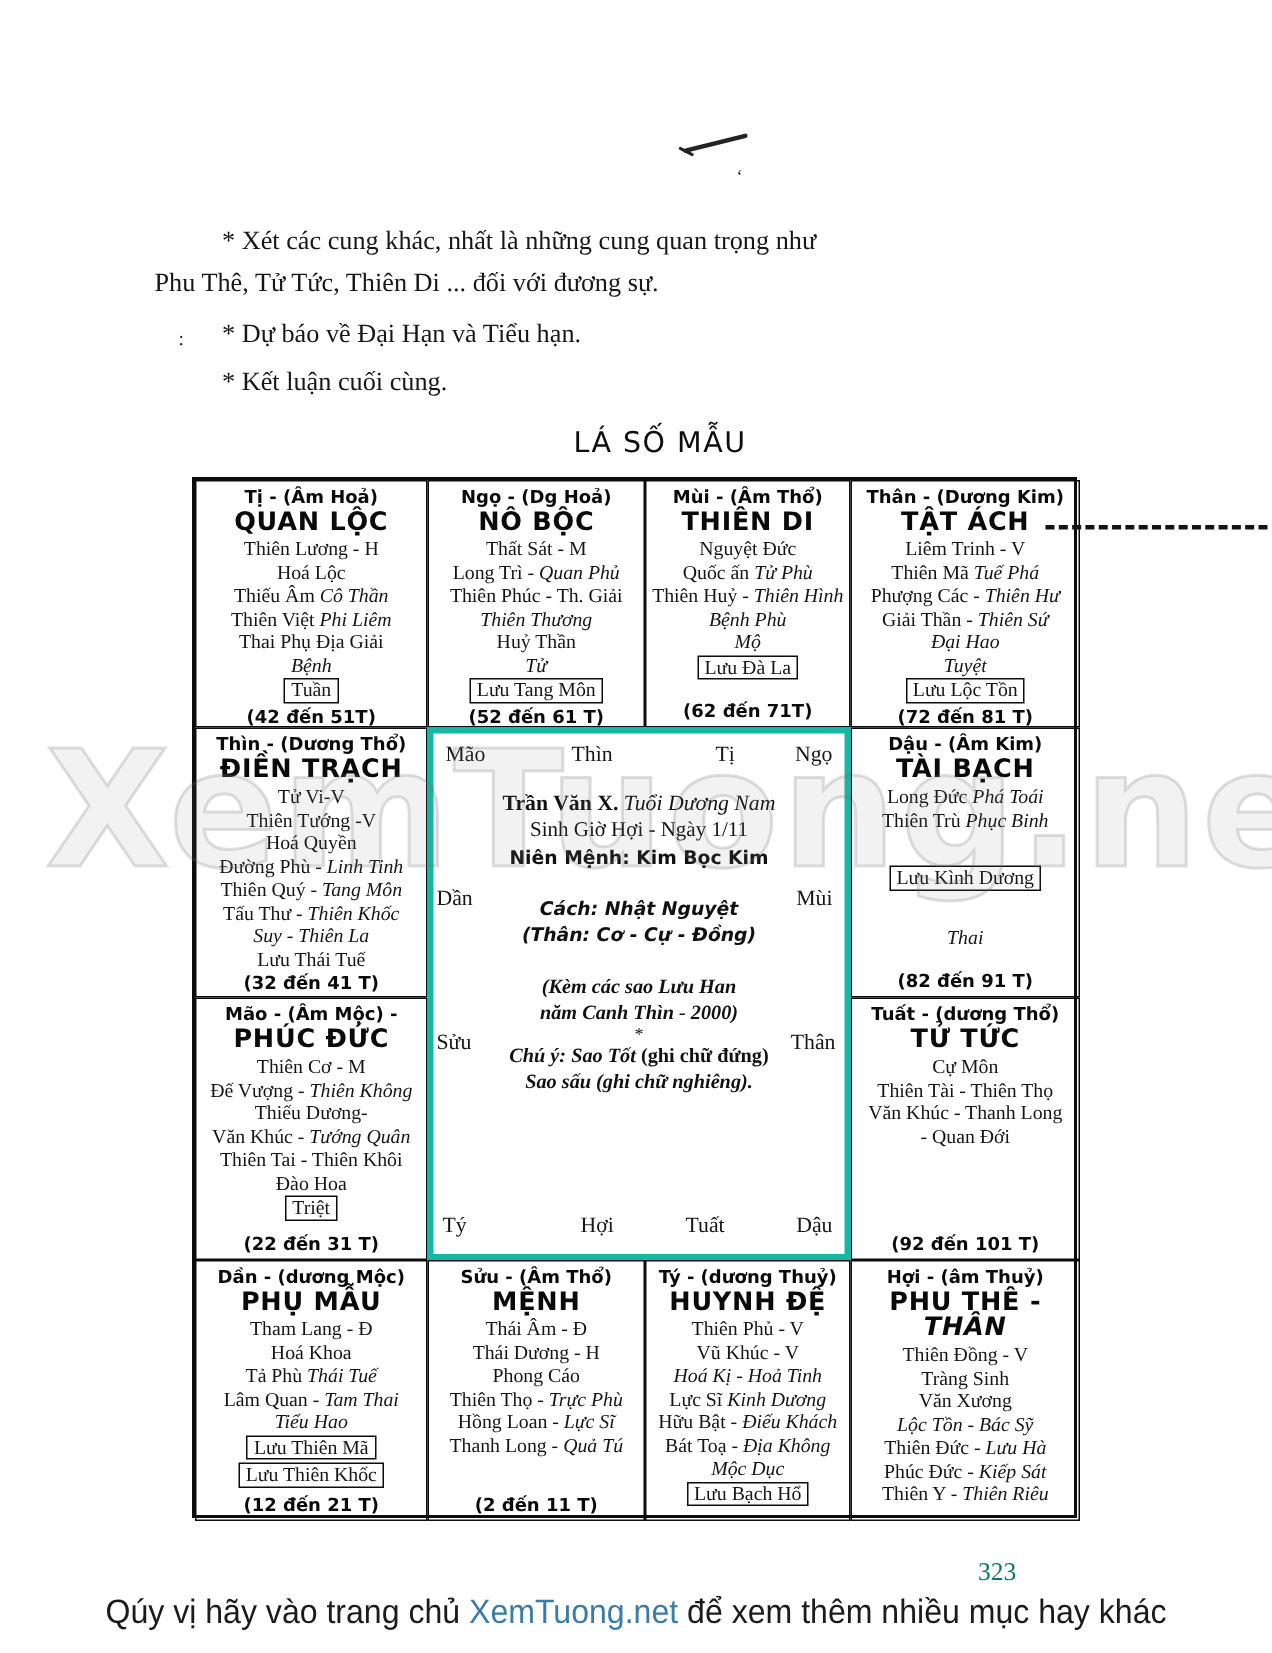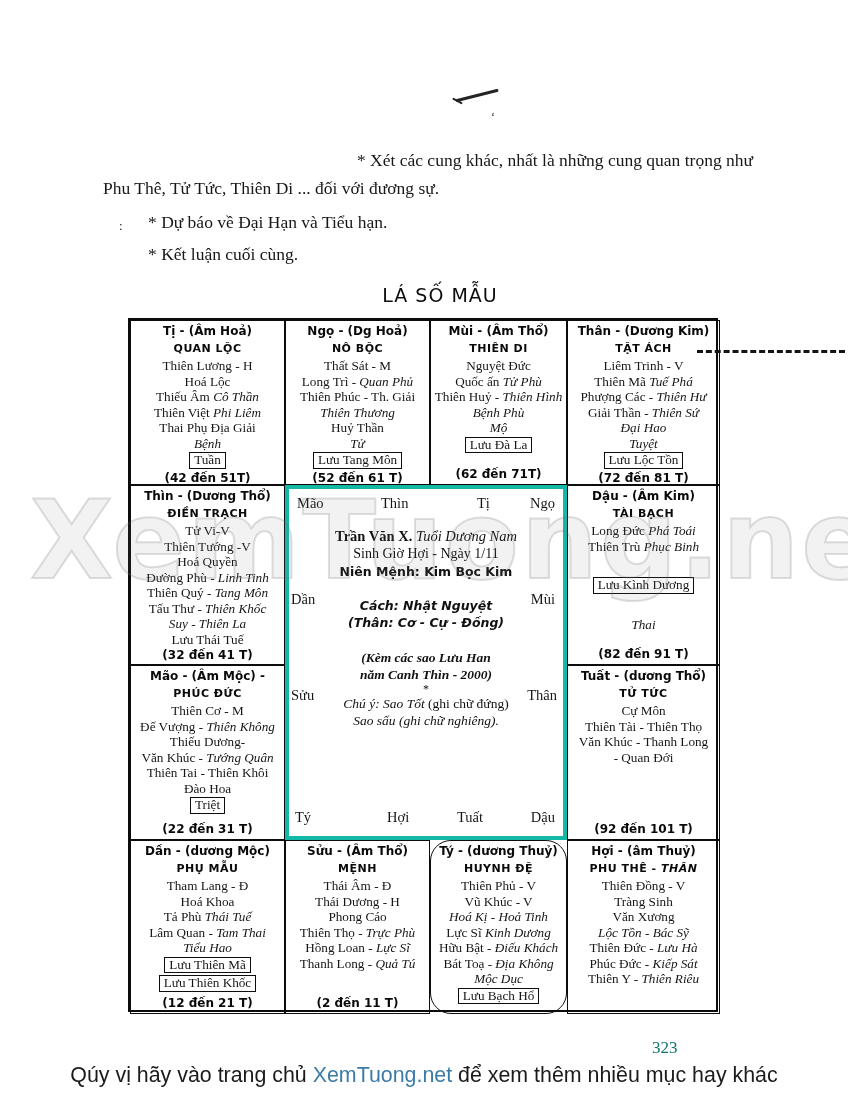--- a/index.html
+++ b/index.html
@@ -2,21 +2,21 @@
 <html><head>
 <meta charset="utf-8">
 <style>
   html,body{margin:0;padding:0;}
   body{
     width:848px;height:1102px;position:relative;background:#ffffff;
     font-family:"Liberation Serif",serif;color:#111;overflow:hidden;
   }
   
   .intro{position:absolute;left:103px;top:146px;width:650px;font-size:17.5px;line-height:28px;color:#171717;}
-  .intro .indent{text-indent:45px;text-align:right;}
+  .intro .indent{text-indent:45px;}
   .intro .p2{margin-top:6px;text-indent:45px;}
   .intro .p3{margin-top:4px;text-indent:45px;}
   .page-title{
     position:absolute;left:0;top:284px;width:848px;text-align:center;
     font-family:"DejaVu Sans",sans-serif;font-weight:normal;font-size:19px;letter-spacing:1px;color:#0d0d0d;margin-left:16px;
   }
   
   .chart-grid{
     position:absolute;left:128px;top:318px;width:590px;height:694px;
     display:grid;grid-template-columns:155px 145px 137px 153px;
@@ -24,21 +24,21 @@
     border:2px solid #0c0c0c;box-sizing:border-box;background:#fff;z-index:1;
   }
   .cell{
     border:1px solid #0c0c0c;box-sizing:border-box;display:flex;flex-direction:column;
     align-items:center;text-align:center;padding:2px 1px 2px 1px;overflow:hidden;
   }
   .cell-header{
     font-family:"DejaVu Sans",sans-serif;font-weight:bold;font-size:12px;line-height:17px;color:#0a0a0a;
   }
   .palace-name{
-    font-family:"DejaVu Sans",sans-serif;font-weight:bold;font-size:11px;line-height:17px;
+    font-family:"DejaVu Sans",sans-serif;font-weight:bold;font-size:17px;line-height:17px;
     letter-spacing:.5px;color:#0a0a0a;margin-bottom:1px;
   }
   .palace-name .seg-i{font-style:italic;}
   .line{font-size:13.2px;line-height:15.5px;color:#151515;white-space:nowrap;}
   .line.gap{height:22px;}
   .seg-i{font-style:italic;}
   .boxed{
     display:inline-block;border:1.5px solid #0c0c0c;padding:0 4px;margin:1px 0;line-height:14.5px;
   }
   .age-range{
@@ -65,21 +65,21 @@
   .sao-row{display:flex;justify-content:space-between;padding:0 22px 0 28px;margin-top:24px;}
   .sao-col-left{text-align:left;}
   .sao-col-right{text-align:right;}
   .sao-label{font-size:14px;line-height:18px;}
   .sao-value{font-family:"DejaVu Sans",sans-serif;font-weight:bold;font-size:12.5px;line-height:18px;}
   .cach-line{font-family:"DejaVu Sans",sans-serif;font-weight:bold;font-style:italic;font-size:12.5px;line-height:17px;margin-top:16px;}
   .than-line{font-family:"DejaVu Sans",sans-serif;font-weight:bold;font-style:italic;font-size:12.5px;line-height:17px;}
   .note-block{margin-top:18px;}
   .note-ital{font-weight:bold;font-style:italic;font-size:13.5px;line-height:17px;}
   .note-star{font-size:12px;line-height:12px;}
-  .note-mixed{font-size:13.5px;line-height:17px;font-weight:normal;}
+  .note-mixed{font-size:13.5px;line-height:17px;font-weight:bold;}
   .note-mixed .it{font-style:italic;}
   
   .watermark{
     position:absolute;left:30px;top:478px;width:790px;z-index:2;pointer-events:none;
     font-family:"DejaVu Sans",sans-serif;font-weight:bold;font-size:108px;letter-spacing:2px;
     color:rgba(130,130,130,0.10);-webkit-text-stroke:2px rgba(110,110,110,0.22);
     white-space:nowrap;text-align:center;
   }
   
   .page-number{position:absolute;left:652px;top:1038px;font-size:17px;color:#0f766e;}
@@ -252,21 +252,21 @@
       <div class="cell-header">Sửu - (Âm Thổ)</div>
       <div class="palace-name"><span class="seg-n">MỆNH</span></div>
       <div class="line"><span class="seg-n">Thái Âm - Đ</span></div>
       <div class="line"><span class="seg-n">Thái Dương - H</span></div>
       <div class="line"><span class="seg-n">Phong Cáo</span></div>
       <div class="line"><span class="seg-n">Thiên Thọ - </span><span class="seg-i">Trực Phù</span></div>
       <div class="line"><span class="seg-n">Hồng Loan - </span><span class="seg-i">Lực Sĩ</span></div>
       <div class="line"><span class="seg-n">Thanh Long - </span><span class="seg-i">Quả Tú</span></div>
       <div class="age-range">(2 đến 11 T)</div>
     </div>
-    <div class="cell" style="grid-area: 4 / 3 / 5 / 4; border-radius: 21px;">
+    <div class="cell" style="grid-area: 4 / 3 / 5 / 4;">
       <div class="cell-header">Tý - (dương Thuỷ)</div>
       <div class="palace-name"><span class="seg-n">HUYNH ĐỆ</span></div>
       <div class="line"><span class="seg-n">Thiên Phủ - V</span></div>
       <div class="line"><span class="seg-n">Vũ Khúc - V</span></div>
       <div class="line"><span class="seg-i">Hoá Kị - Hoả Tinh</span></div>
       <div class="line"><span class="seg-n">Lực Sĩ </span><span class="seg-i">Kinh Dương</span></div>
       <div class="line"><span class="seg-n">Hữu Bật - </span><span class="seg-i">Điếu Khách</span></div>
       <div class="line"><span class="seg-n">Bát Toạ - </span><span class="seg-i">Địa Không</span></div>
       <div class="line"><span class="seg-i">Mộc Dục</span></div>
       <div class="line"><span class="boxed"><span class="seg-n">Lưu Bạch Hổ</span></span></div>

